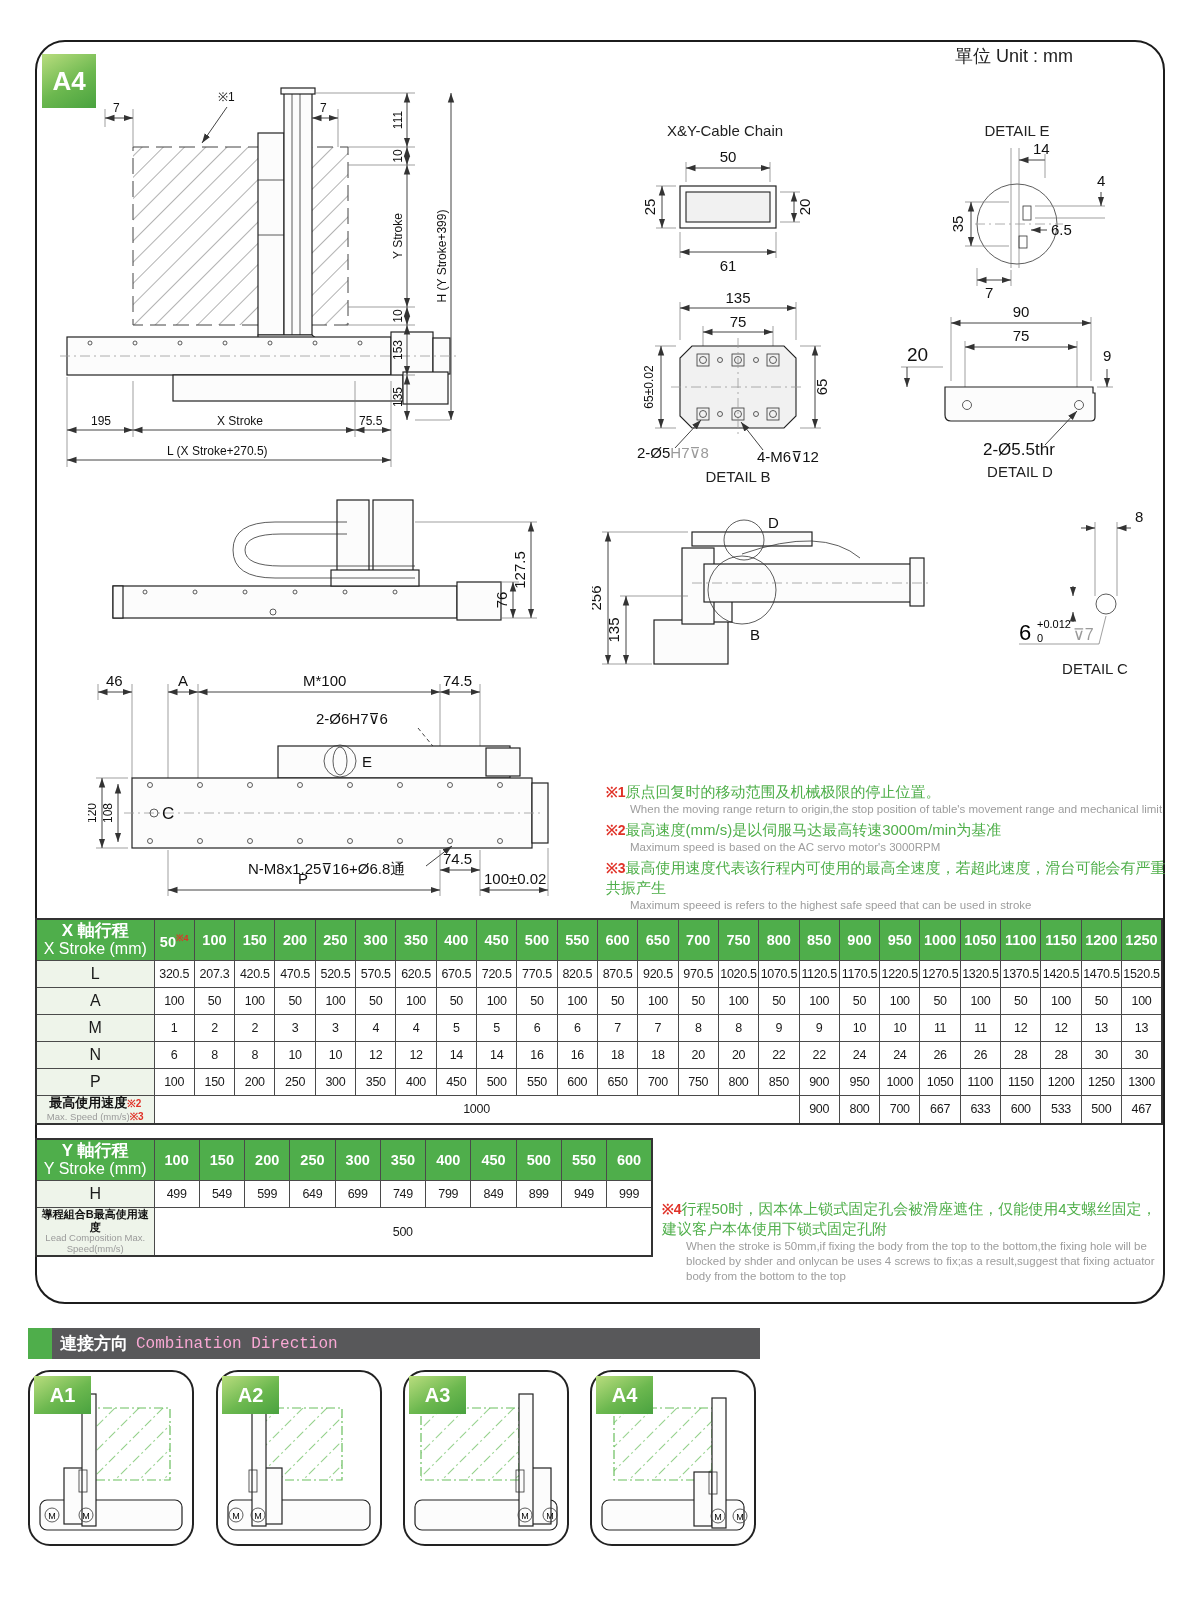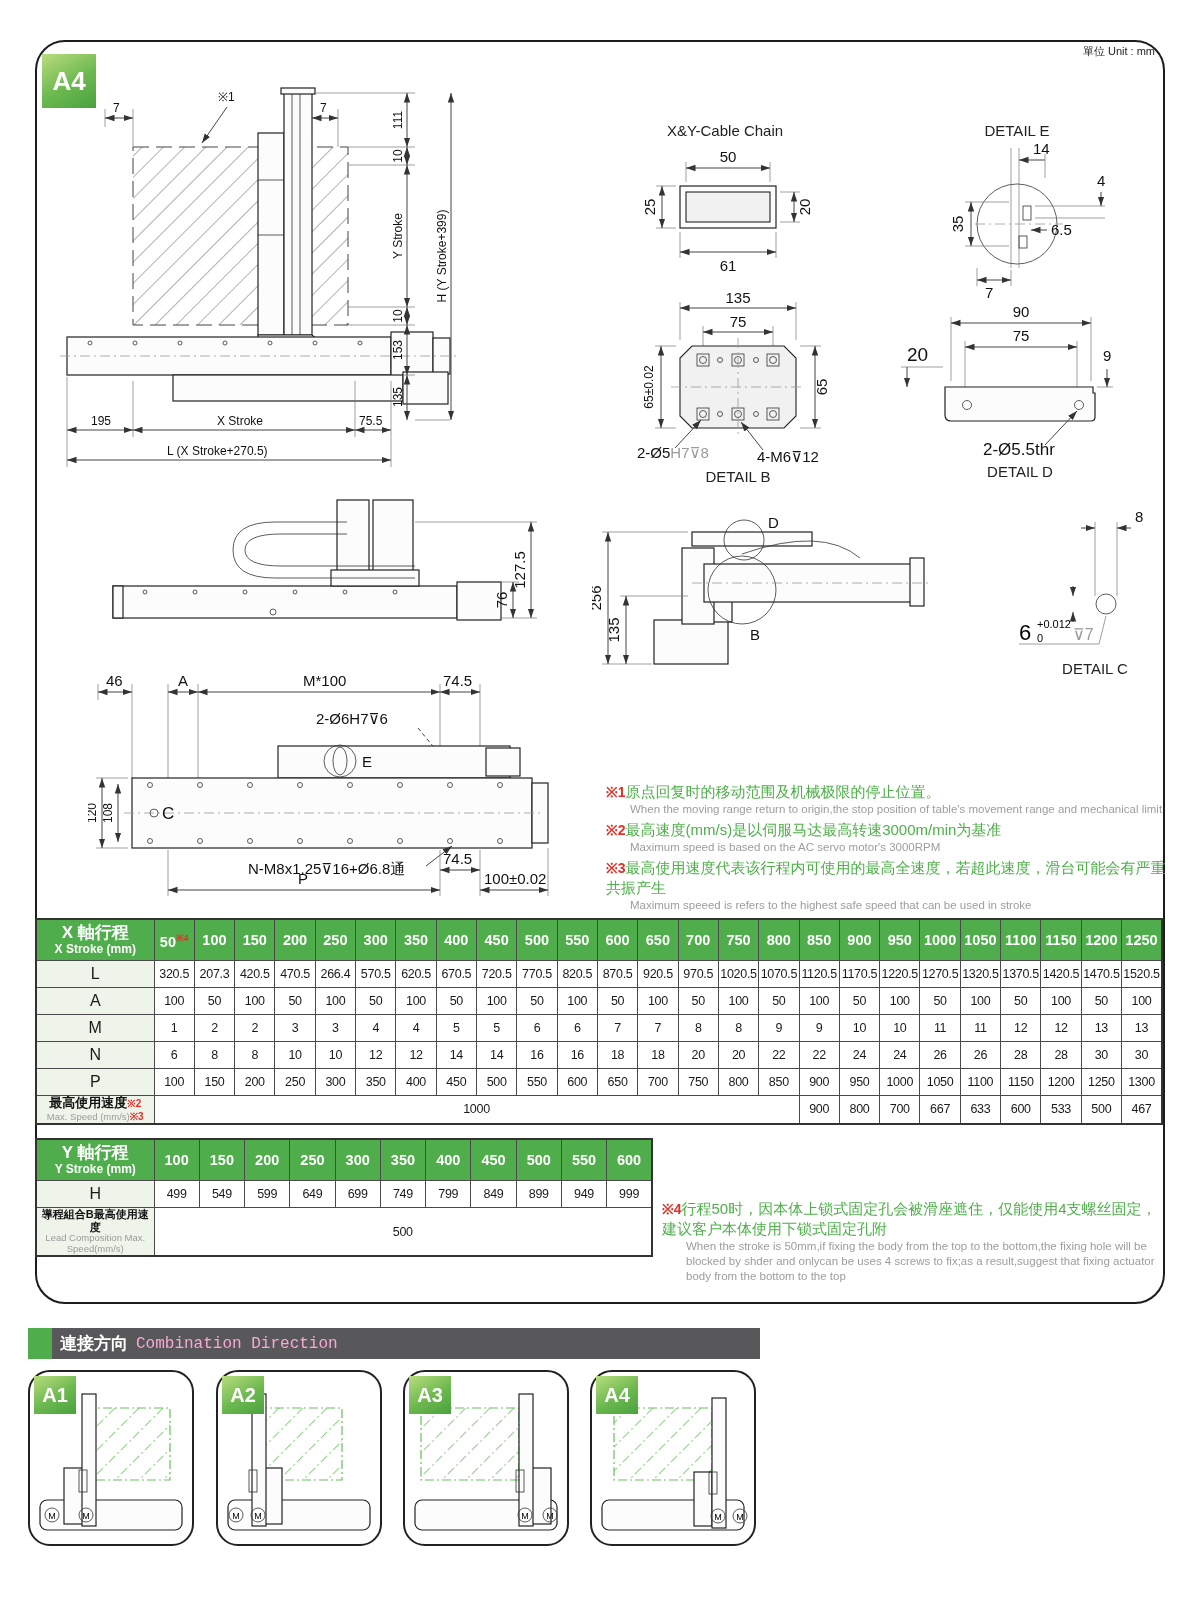--- a/index.html
+++ b/index.html
@@ -7,21 +7,21 @@
         font-family:"Liberation Sans",sans-serif;color:#1a1a1a;overflow:hidden;}
   
   #frame{position:absolute;left:35px;top:40px;width:1126px;height:1260px;
          border:2px solid #1c1c1c;border-radius:30px;}
   .abs{position:absolute;}
   
   .badge{display:flex;align-items:center;justify-content:center;
          background:linear-gradient(150deg,#b9dd7e 0%,#6cb84f 55%,#49a23f 100%);
          color:#fff;font-weight:bold;}
   #a4-badge{left:42px;top:54px;width:54px;height:54px;font-size:26px;}
-  #unit-label{left:955px;top:44px;width:200px;text-align:right;font-size:11px;color:#222;}
+  #unit-label{left:955px;top:44px;width:200px;text-align:left;font-size:18px;color:#222;}
   
   svg text{font-family:"Liberation Sans",sans-serif;}
   .part{fill:#fcfcfc;stroke:#222;stroke-width:1.2;}
   .part2{fill:#f1f1f1;stroke:#222;stroke-width:1.1;}
   .thin{stroke:#333;stroke-width:0.8;fill:none;}
   .dim{stroke:#444;stroke-width:1;fill:none;}
   .ext{stroke:#777;stroke-width:0.7;fill:none;}
   .cl{stroke:#999;stroke-width:0.8;fill:none;stroke-dasharray:10 4 2 4;}
   .dimtxt{font-size:12px;fill:#111;}
   .dimtxt-b{font-size:15px;fill:#111;}
@@ -31,37 +31,37 @@
   .note-line{line-height:1.25;}
   .nref{color:#e03127;font-weight:bold;font-size:14px;}
   .note-cn{color:#4faf4a;font-size:15px;}
   .note-en{color:#9d9d9d;font-size:11.5px;margin-left:24px;margin-bottom:3px;line-height:1.3;}
   
   .dtable{border-collapse:collapse;table-layout:fixed;width:100%;border:2px solid #333;}
   .dtable th,.dtable td{border:1px solid #4a4a4a;text-align:center;vertical-align:middle;padding:0;}
   .dtable thead th{background:#4fae4b;color:#fff;font-weight:bold;font-size:14.5px;height:40px;}
   .dtable .corner{background:#4fae4b;}
   .hcn{font-size:17px;color:#fff;font-weight:bold;line-height:1.1;}
-  .hen{font-size:12px;color:#fff;font-weight:bold;}
+  .hen{font-size:16px;color:#fff;font-weight:normal;}
   .dtable tbody th{background:#eef4ea;font-weight:normal;height:26px;}
   .rowlab{font-size:16px;}
   .dtable td{background:#fff;font-size:12.5px;letter-spacing:-0.3px;height:26px;}
   .spanval{font-size:15px;}
   .sl{padding:2px 3px;text-align:left;}
   .sl-cn{font-size:13px;font-weight:bold;color:#111;line-height:1.15;}
   .sl-en{font-size:9.5px;color:#9a9a9a;line-height:1.15;}
   .ref{color:#e03127;font-size:10px;font-weight:bold;}
   .supref{color:#e03127;font-size:9px;font-weight:bold;vertical-align:super;}
   
   #combo-bar{left:28px;top:1328px;width:732px;height:31px;background:#58585a;display:flex;align-items:center;}
   #combo-green{width:24px;height:31px;background:#4fae4b;margin-right:8px;}
   #combo-cn{color:#fff;font-size:17px;font-weight:bold;margin-right:8px;}
   #combo-en{color:#f9a8d4;font-size:16px;font-family:"Liberation Mono",monospace;}
   .panel{position:absolute;top:1370px;width:162px;height:172px;border:2px solid #222;border-radius:22px;background:#fff;}
-  .panel-badge{position:absolute;left:4px;top:4px;width:42px;height:38px;font-size:20px;z-index:2;}
+  .panel-badge{position:absolute;left:4px;top:4px;width:57px;height:38px;font-size:20px;z-index:2;}
   .panel svg{position:absolute;left:0;top:0;}
 </style>
 </head>
 <body>
 
 <div id="page">
 
   <svg width="0" height="0" style="position:absolute">
     <defs>
       <marker id="arr" markerWidth="11" markerHeight="8" refX="9.5" refY="4" orient="auto-start-reverse">
@@ -473,21 +473,21 @@
             <th class="num"><span>1250</span></th>
           </tr>
         </thead>
         <tbody>
           <tr>
             <th class="rowlab">L</th>
             <td>320.5</td>
             <td>207.3</td>
             <td>420.5</td>
             <td>470.5</td>
-            <td>266.4</td>
+            <td>520.5</td>
             <td>570.5</td>
             <td>620.5</td>
             <td>670.5</td>
             <td>720.5</td>
             <td>770.5</td>
             <td>820.5</td>
             <td>870.5</td>
             <td>920.5</td>
             <td>970.5</td>
             <td>1020.5</td>

